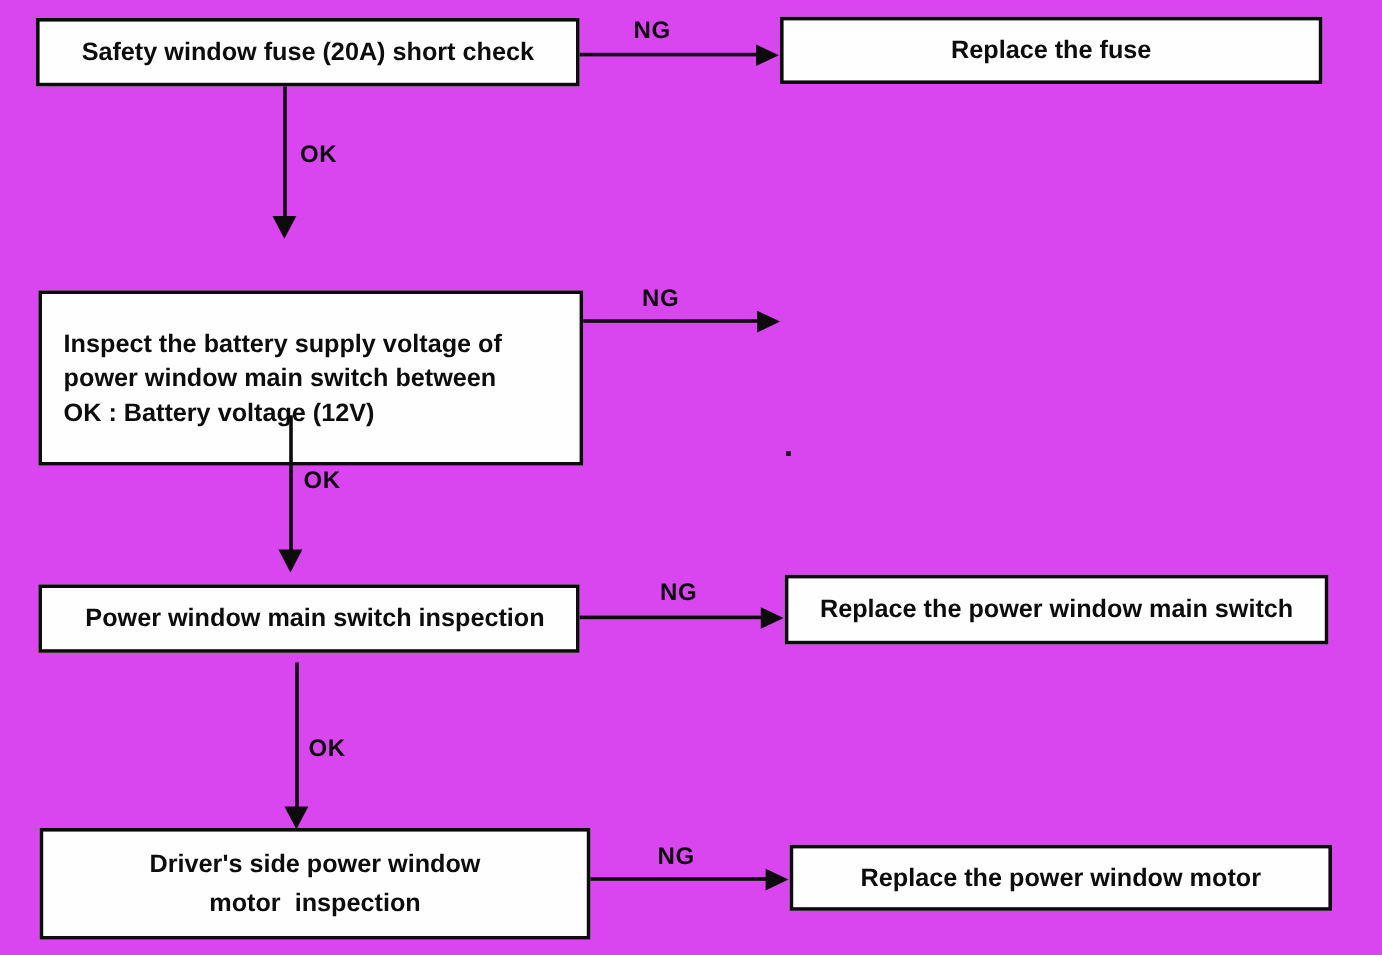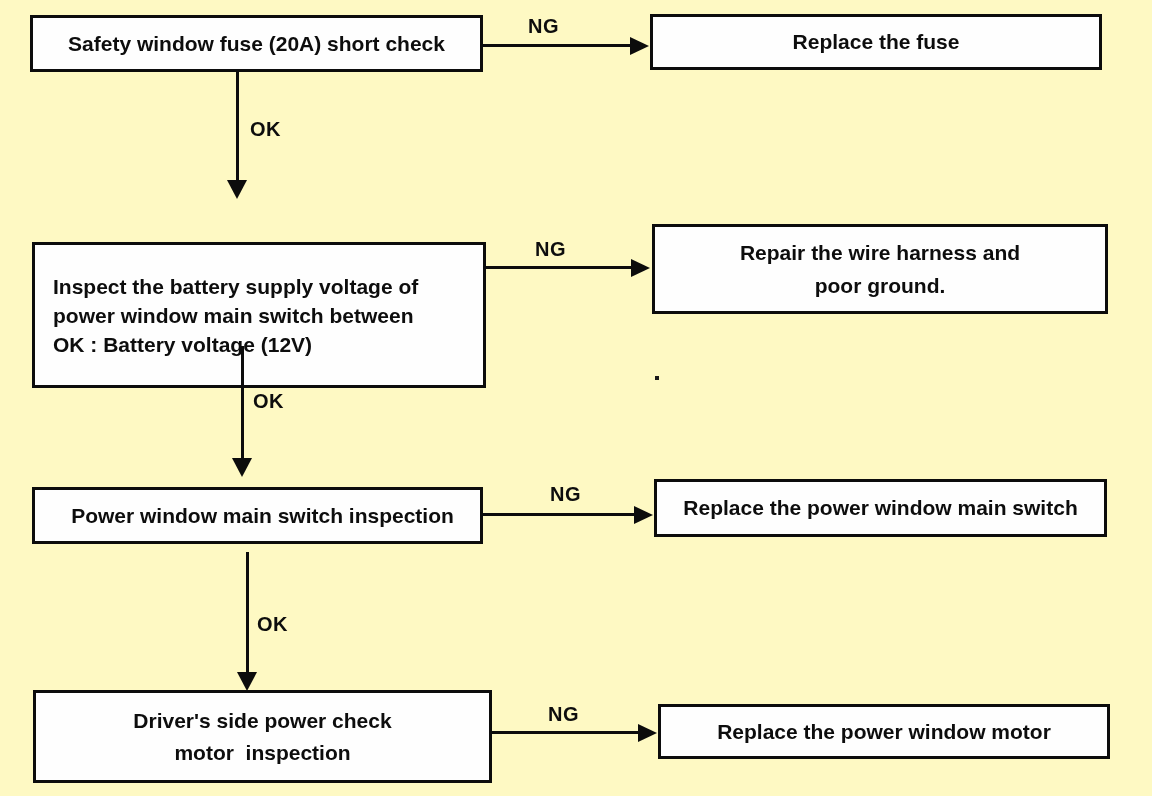--- a/index.html
+++ b/index.html
@@ -4,21 +4,21 @@
 <style>
   html, body {
     margin: 0;
     padding: 0;
     background: #ffffff;
   }
   #canvas {
     position: relative;
     width: 1152px;
     height: 796px;
-    background: #fef9c3;
+    background: #d946ef;
     font-family: "Liberation Sans", sans-serif;
     color: #0d0d0d;
     overflow: hidden;
   }
   .box {
     position: absolute;
     border: 3px solid #0c0c0c;
     background: #fefefe;
     display: flex;
     flex-direction: column;
@@ -95,24 +95,20 @@
   <div class="edge-label" style="left:250px; top:118px;">OK</div>
 
   <div class="box left-align" style="left:32px; top:200px; width:454px; height:146px;">
     <div class="ln">Inspect the battery supply voltage of</div>
     <div class="ln">power window main switch between</div>
     <div class="ln">OK : Battery voltage (12V)</div>
   </div>
   <div class="hline" style="left:486px; top:266px; width:147px;"></div>
   <div class="head-right" style="left:631px; top:259px;"></div>
   <div class="edge-label" style="left:535px; top:238px;">NG</div>
-  <div class="box" style="left:652px; top:224px; width:456px; height:90px; line-height:33px;">
-    <div class="ln">Repair the wire harness and</div>
-    <div class="ln">poor ground.</div>
-  </div>
 
   <div class="vline" style="left:241px; top:346px; height:114px;"></div>
   <div class="head-down" style="left:232px; top:458px;"></div>
   <div class="edge-label" style="left:253px; top:390px;">OK</div>
 
   <div class="speck" style="left:655px; top:376px;"></div>
 
   <div class="box" style="left:32px; top:487px; width:451px; height:57px;padding-left:10px;">
     <div class="ln">Power window main switch inspection</div>
   </div>
@@ -121,21 +117,21 @@
   <div class="edge-label" style="left:550px; top:483px;">NG</div>
   <div class="box" style="left:654px; top:479px; width:453px; height:58px;">
     <div class="ln">Replace the power window main switch</div>
   </div>
 
   <div class="vline" style="left:246px; top:552px; height:122px;"></div>
   <div class="head-down" style="left:237px; top:672px;"></div>
   <div class="edge-label" style="left:257px; top:613px;">OK</div>
 
   <div class="box" style="left:33px; top:690px; width:459px; height:93px; line-height:32px;">
-    <div class="ln">Driver's side power check</div>
+    <div class="ln">Driver's side power window</div>
     <div class="ln">motor  inspection</div>
   </div>
   <div class="hline" style="left:492px; top:731px; width:148px;"></div>
   <div class="head-right" style="left:638px; top:724px;"></div>
   <div class="edge-label" style="left:548px; top:703px;">NG</div>
   <div class="box" style="left:658px; top:704px; width:452px; height:55px;">
     <div class="ln">Replace the power window motor</div>
   </div>
 
 </div>

